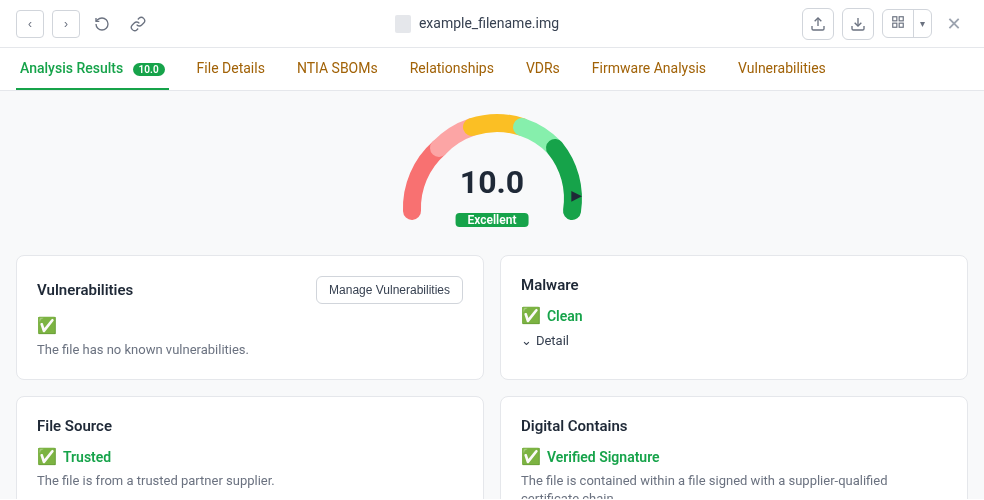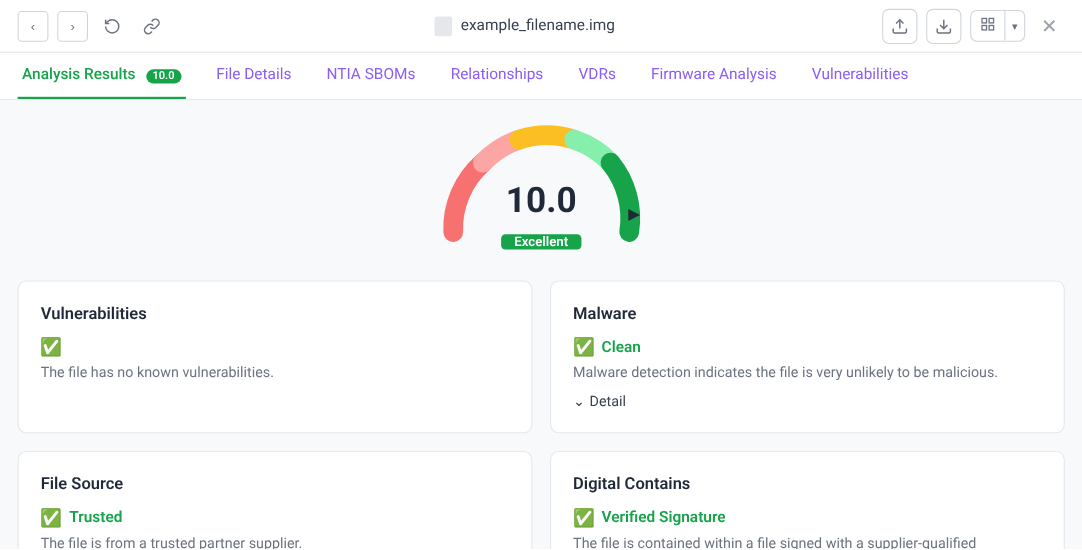--- a/index.html
+++ b/index.html
@@ -39,21 +39,21 @@
     .icon-btn-dropdown .main { padding: 4px 8px; border-right: 1px solid #d1d5db; font-size: 16px; color: #6b7280; }
     .icon-btn-dropdown .arrow { padding: 4px 6px; font-size: 10px; color: #6b7280; }
     .close-btn {
       width: 28px; height: 28px; border: none; background: transparent;
       cursor: pointer; display: flex; align-items: center; justify-content: center; color: #9ca3af; font-size: 18px;
     }
 
     
     .tabs { display: flex; align-items: center; border-bottom: 1px solid #e5e7eb; padding: 0 16px; text-align: right; }
     .tab {
-      padding: 12px 4px; margin-right: 24px; font-size: 14px; color: #8b5cf6;
+      padding: 12px 4px; margin-right: 24px; font-size: 14px; color: #a16207;
       cursor: pointer; border-bottom: 2px solid transparent; white-space: nowrap;
     }
     .tab.active { color: #16a34a; border-bottom: 2px solid #16a34a; font-weight: 500; }
     .tab-badge {
       display: inline-flex; align-items: center; justify-content: center;
       background: #16a34a; color: #fff; font-size: 10px; font-weight: 600;
       border-radius: 10px; padding: 1px 6px; margin-left: 6px;
     }
 
     
@@ -188,36 +188,36 @@
       
       <div style="position:absolute; bottom:28px; right:10px; font-size:14px; color:#1f2937;">▶</div>
     </div>
   </div>
 
   <div class="cards-grid">
 
     <div class="card">
       <div class="card-header">
         <span class="card-title">Vulnerabilities</span>
+        <button class="manage-btn">Manage Vulnerabilities</button>
       </div>
       <div class="card-status">
         <span class="check-icon">✅</span>
       </div>
       <p class="card-desc">The file has no known vulnerabilities.</p>
     </div>
 
     <div class="card">
       <div class="card-header">
         <span class="card-title">Malware</span>
       </div>
       <div class="card-status">
         <span class="check-icon">✅</span>
         <span class="status-text">Clean</span>
       </div>
-      <p class="card-desc">Malware detection indicates the file is very unlikely to be malicious.</p>
       <div class="detail-link">
         <span>⌄</span>
         <span>Detail</span>
       </div>
     </div>
 
     <div class="card">
       <div class="card-header">
         <span class="card-title">File Source</span>
       </div>

